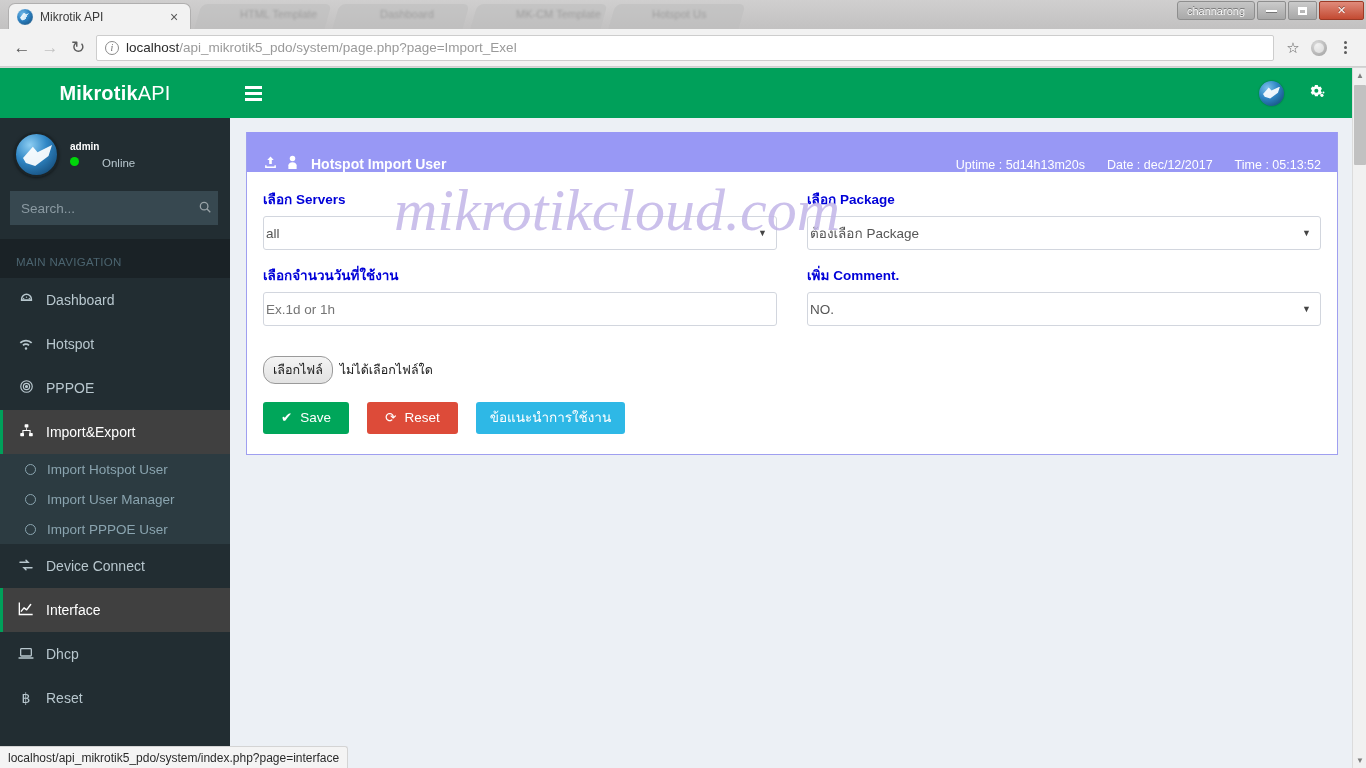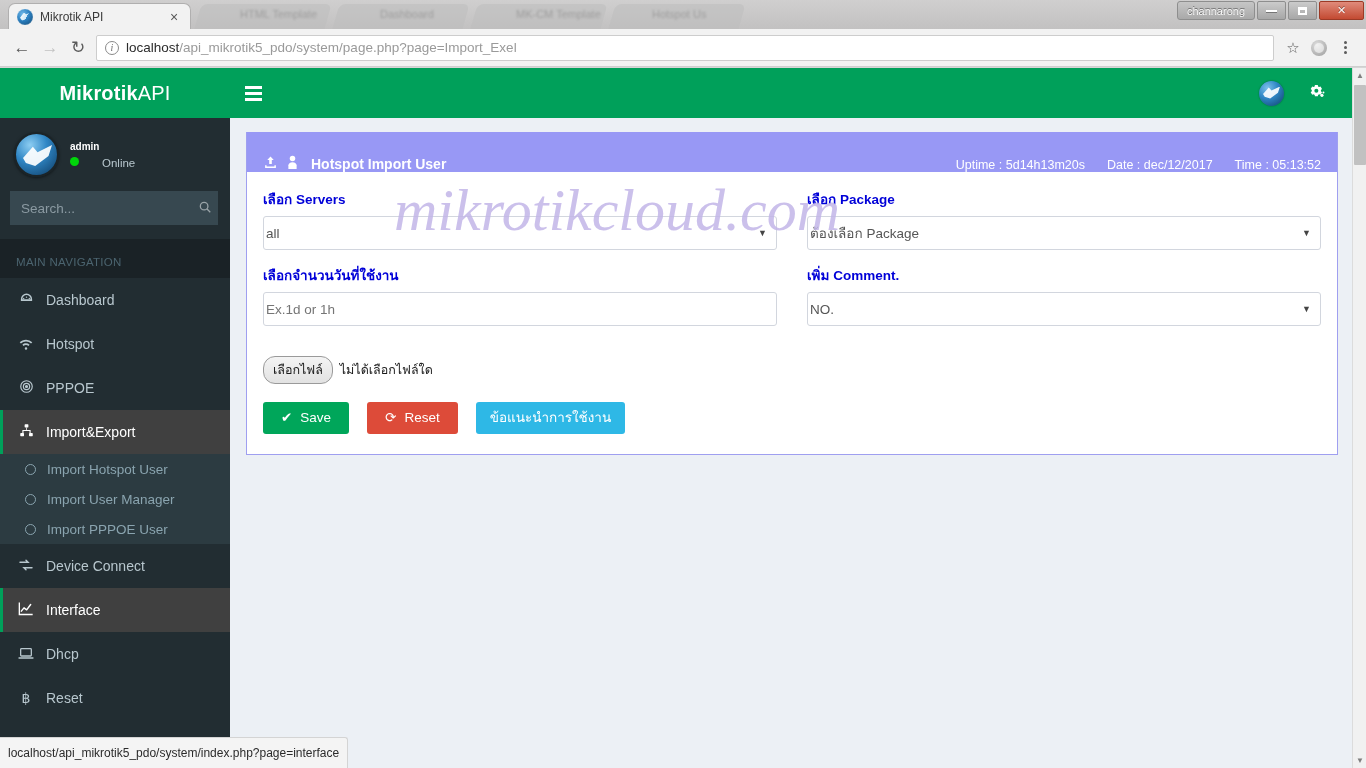--- a/index.html
+++ b/index.html
@@ -281,21 +281,21 @@
     width: 14px; height: 15px; display: flex; align-items: center; justify-content: center;
     font-size: 8px; color: #7f7f7f; background: #f1f1f1;
   }
   .ps-thumb {
     position: absolute; top: 17px; left: 1px; width: 12px; height: 80px;
     background: #c1c1c1; border-radius: 1px;
   }
 
   
   .status-bar {
-    position: absolute; left: 0; bottom: 0; height: 31px;
+    position: absolute; left: 0; bottom: 0; height: 22px;
     background: #f4f4f4; border: 1px solid #d4d4d4; border-left: none; border-bottom: none;
     border-radius: 0 3px 0 0;
     display: flex; align-items: center; padding: 0 8px;
     font-size: 12px; color: #2b2b2b; max-width: 455px;
     white-space: nowrap; overflow: hidden;
   }
 </style>
 </head>
 <body>
 

